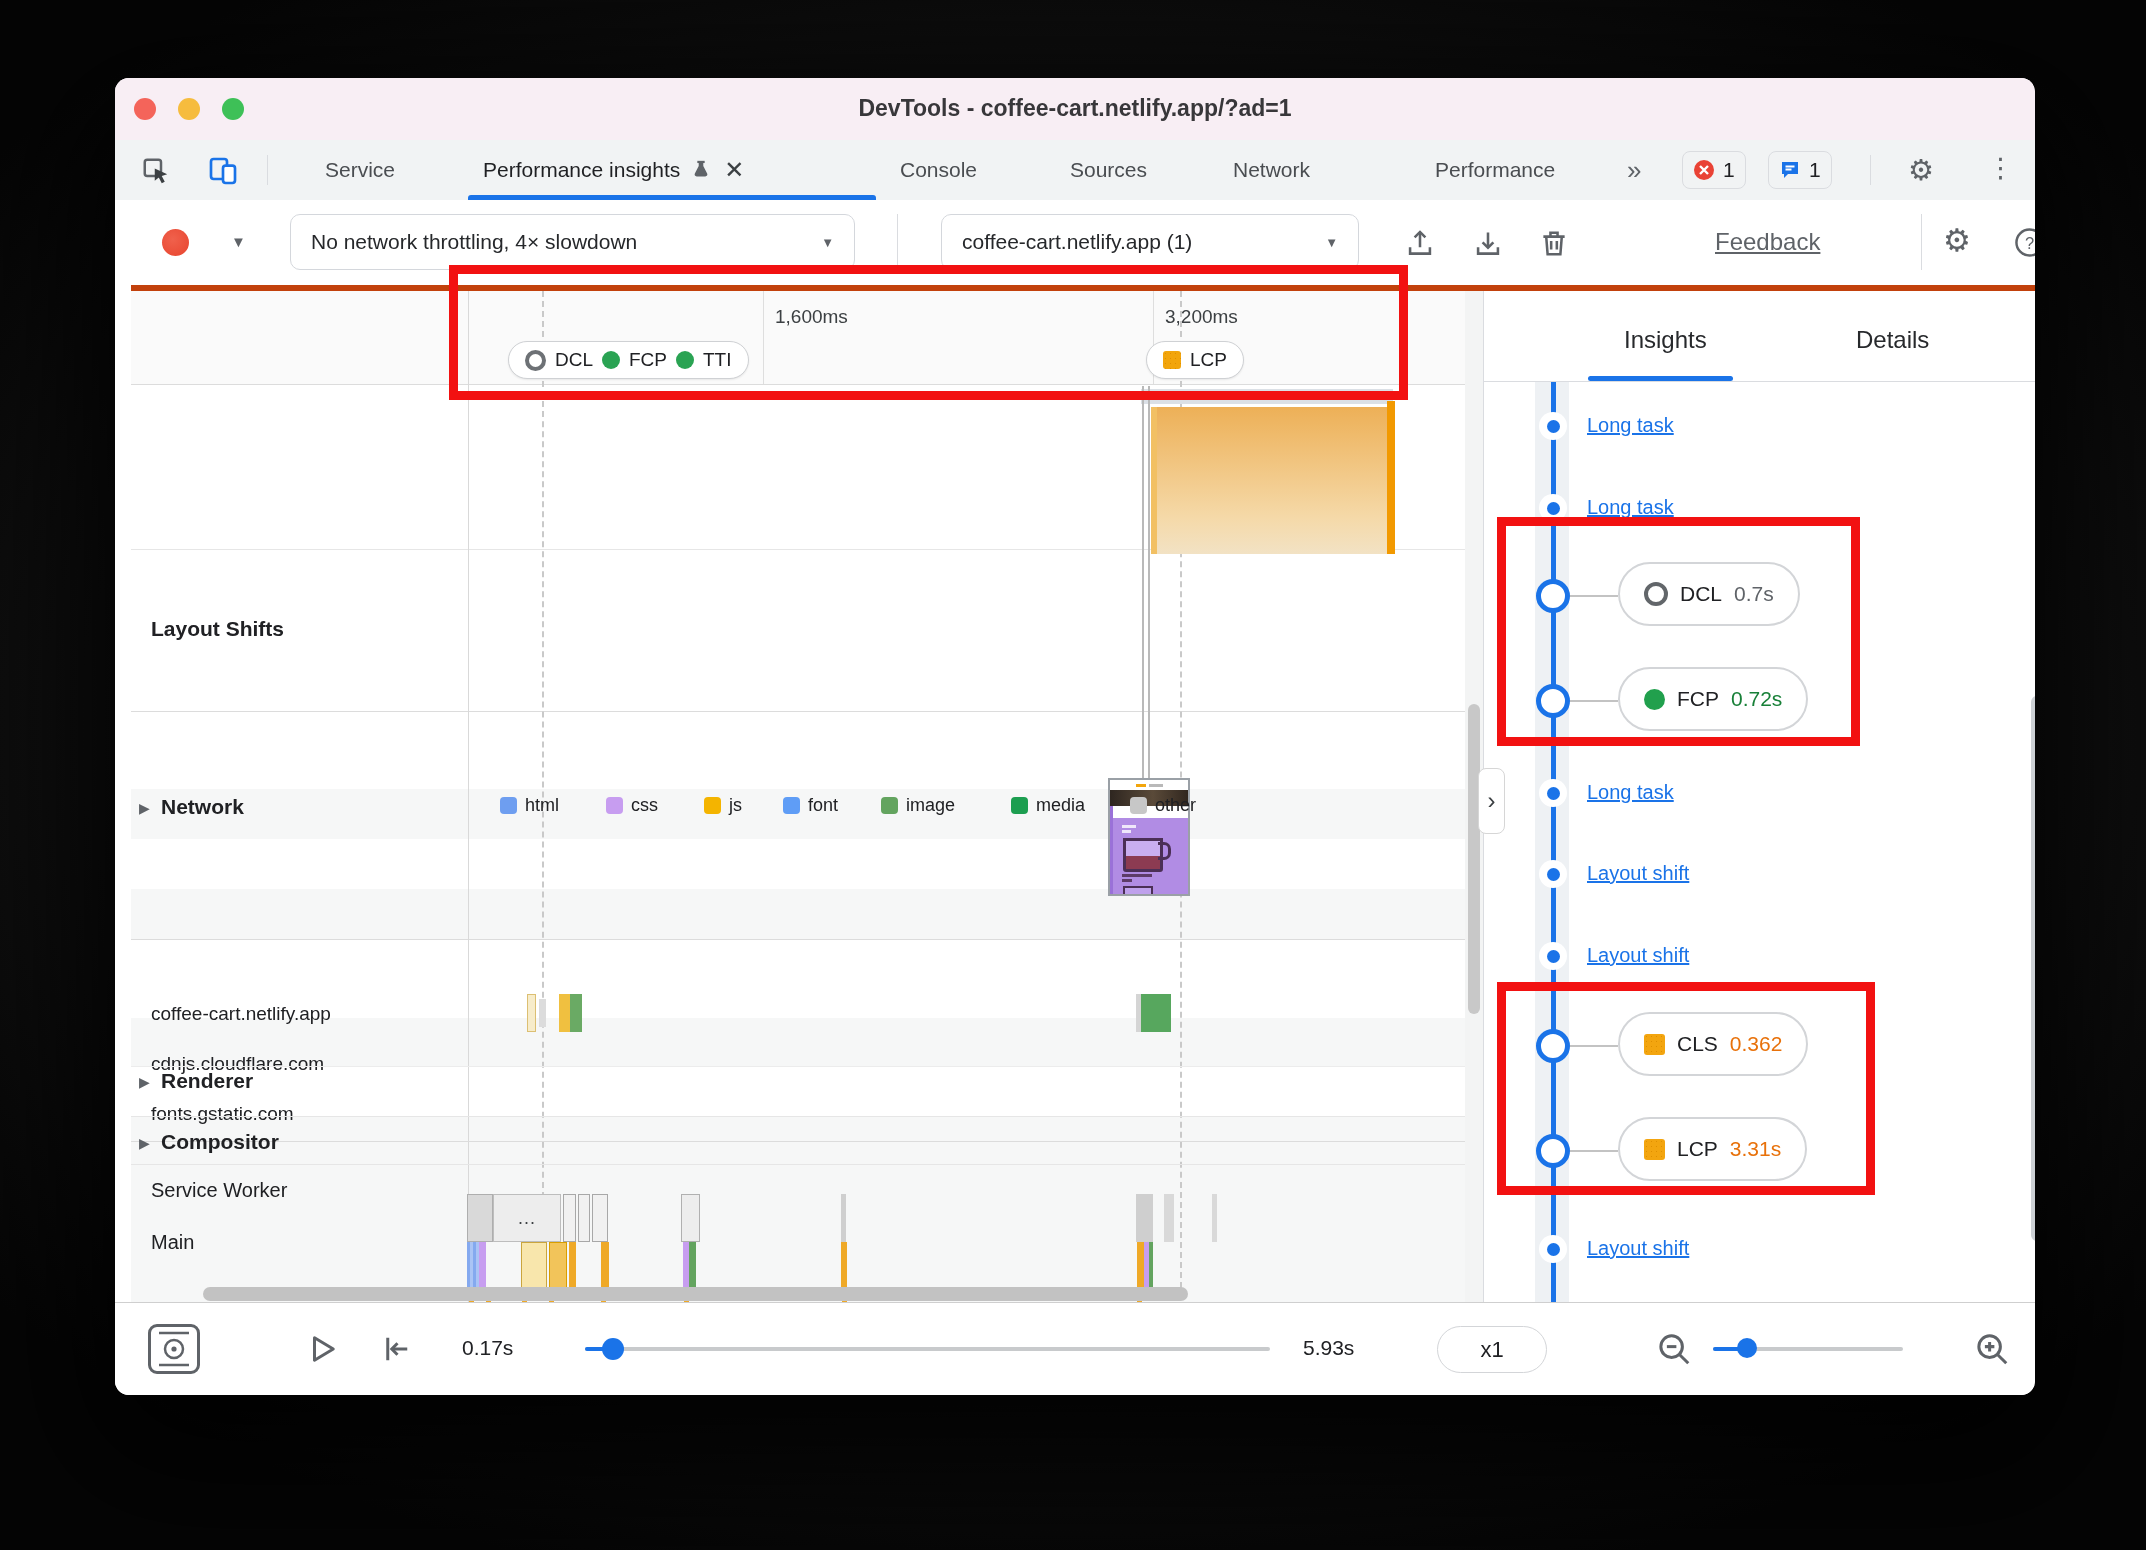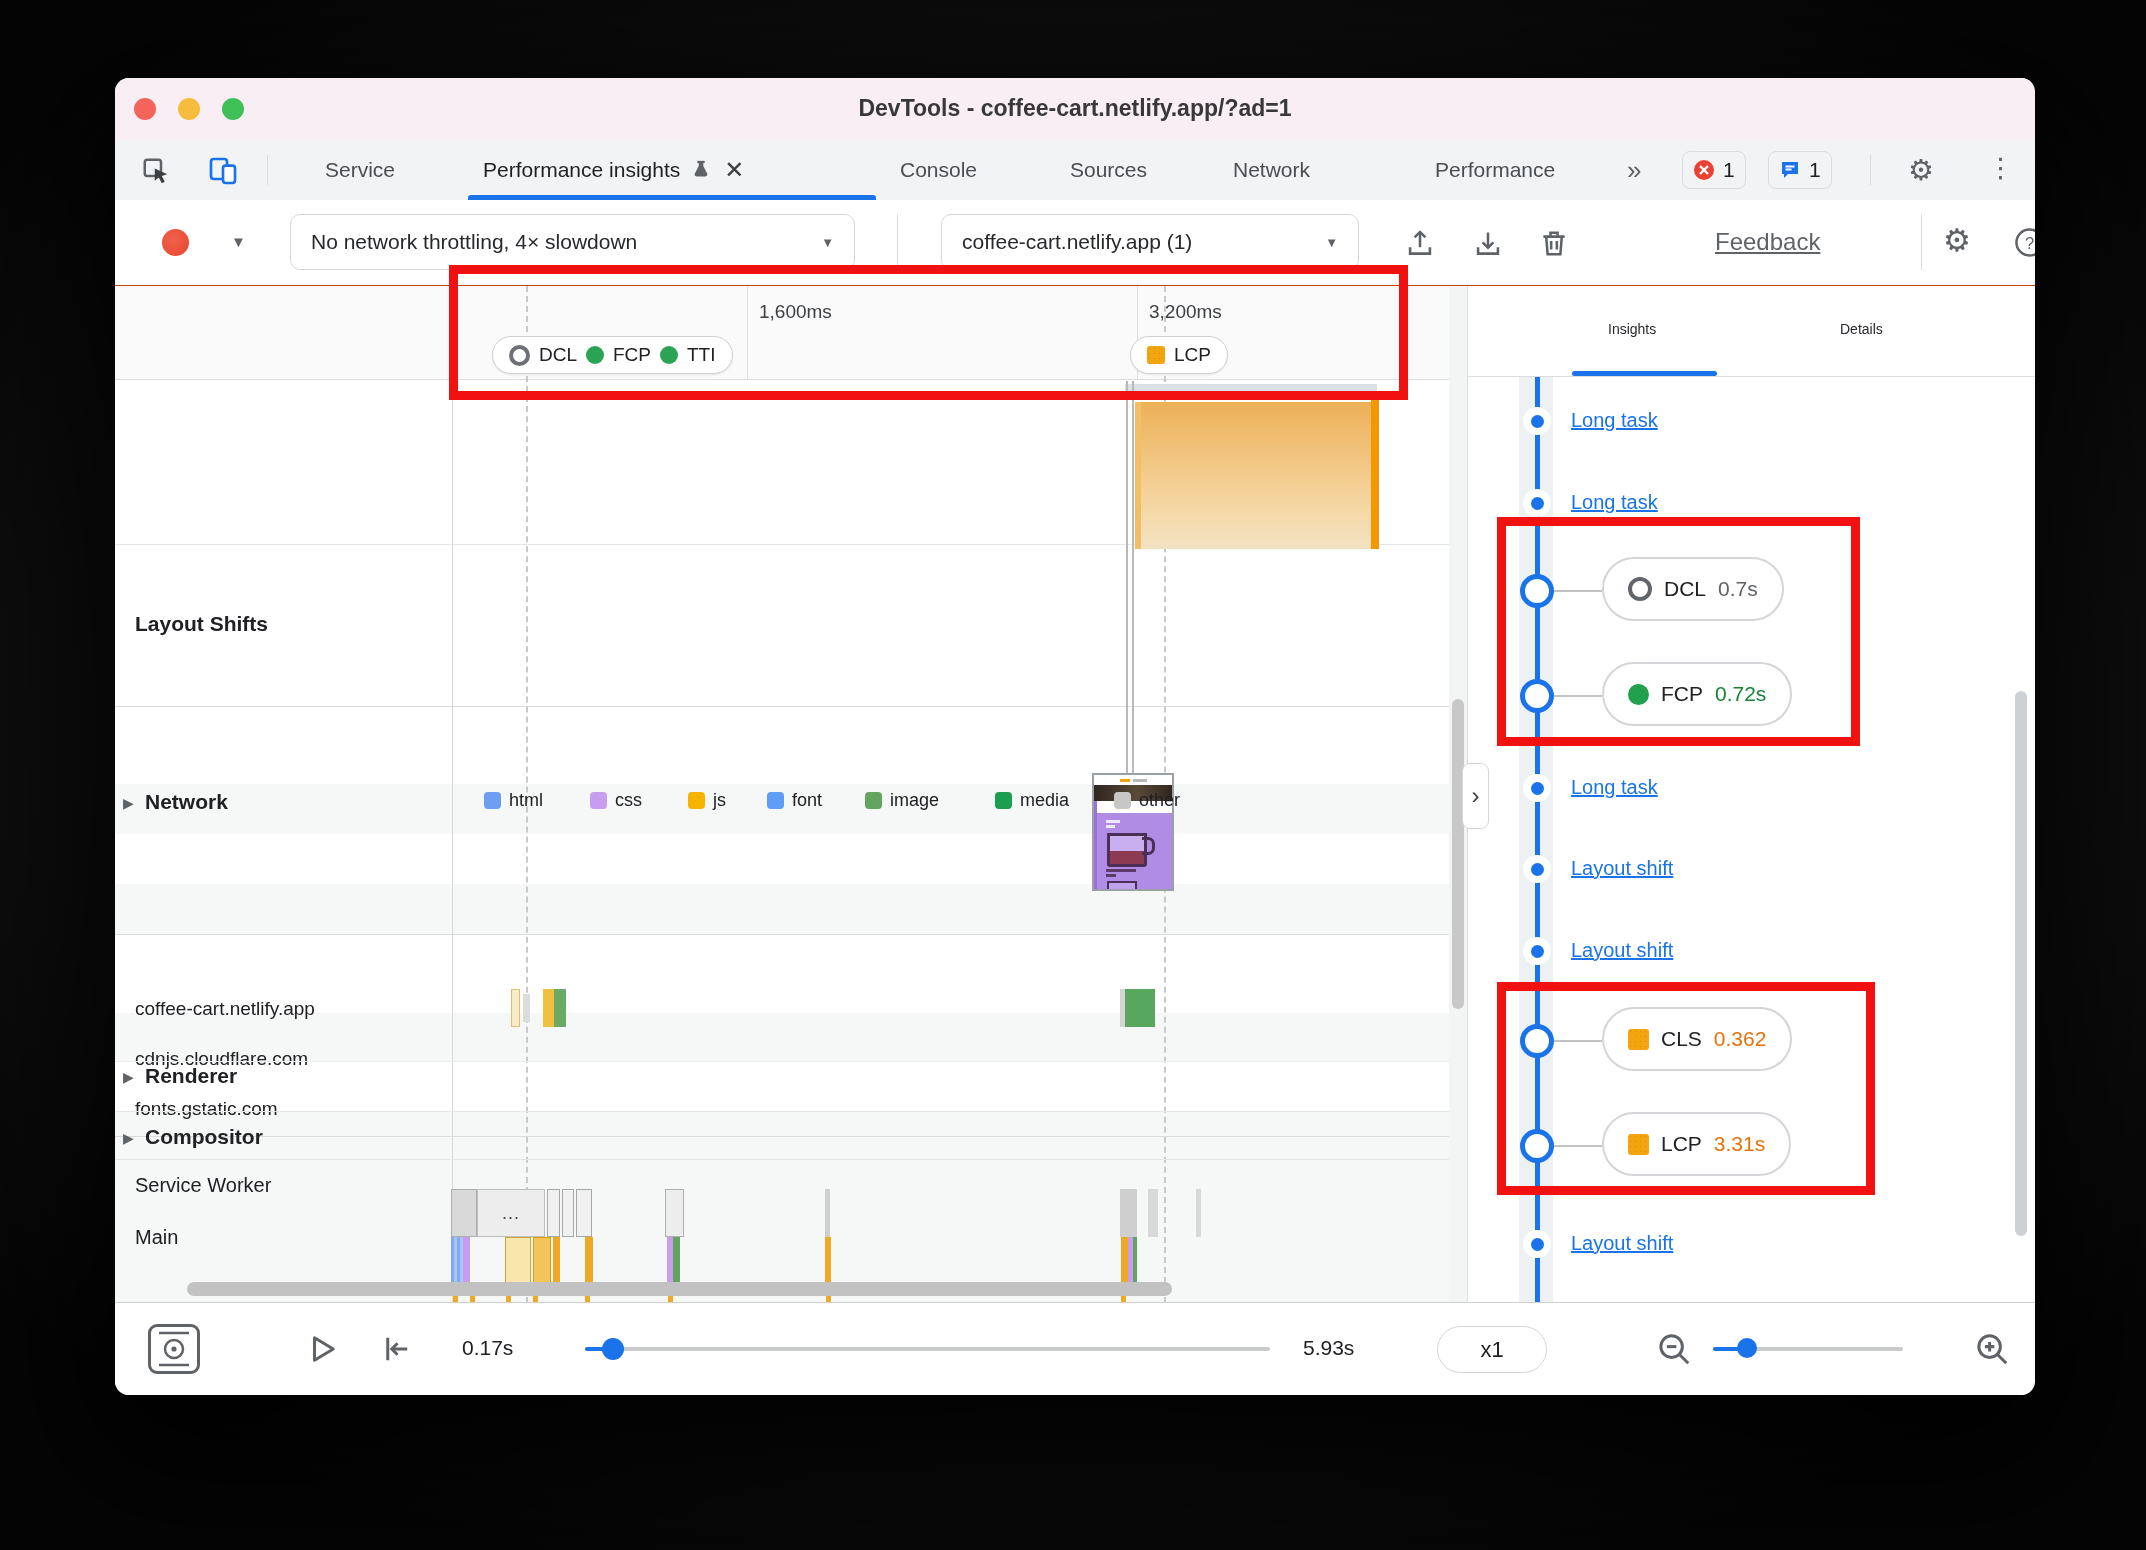--- a/index.html
+++ b/index.html
@@ -13,21 +13,21 @@
   .title{width:1920px;text-align:center;top:17px;font-size:23px;font-weight:700;color:#38373a;}
   .tabbar{left:0;top:62px;width:1920px;height:60px;background:#f1f3f4;border-bottom:1px solid #dadce0;}
   .tab{top:0;height:60px;display:flex;align-items:center;font-size:21px;color:#4a4d51;}
   .tab.active{color:#1f2023;}
   .tabunderline{background:#1a73e8;height:5px;border-radius:3px 3px 0 0;}
   .chip{top:11px;height:38px;border:1.5px solid #dadce0;border-radius:8px;background:#f1f3f4;display:flex;align-items:center;gap:8px;padding:0 10px;font-size:21px;color:#202124;box-sizing:border-box;}
   .toolbar{left:0;top:122px;width:1920px;height:85px;background:#fff;}
   .select{height:56px;border:1.5px solid #d4d7dc;border-radius:10px;background:#fff;display:flex;align-items:center;justify-content:space-between;padding:0 20px;font-size:21px;color:#26282b;box-sizing:border-box;}
   .caret{font-size:13px;color:#5f6368;}
   .vdiv{width:1px;background:#dadce0;}
-  .main{left:0;top:207px;width:1920px;height:1017px;background:#fff;border-top:1px solid #c2410c;overflow:hidden;}
+  .main{left:16px;top:207px;width:1920px;height:1017px;background:#fff;border-top:6px solid #c2410c;overflow:hidden;}
   .shadedrow{left:0;background:#f6f7f7;}
   .hline{left:0;height:1px;background:#dcdcdc;}
   .tracklabel{font-size:20px;color:#202124;}
   .bold{font-weight:700;}
   .disc{color:#5f6368;font-size:14px;margin-right:8px;}
   .ruler-tick{width:1px;background:#dedede;top:0;height:93px;}
   .ruler-label{font-size:19px;color:#3c4043;top:15px;}
   .dashline{width:0;border-left:2px dashed #c9c9c9;top:0;height:1017px;}
   .mpill{height:38px;background:#fff;border:1.5px solid #cfd1d4;border-radius:20px;display:flex;align-items:center;gap:9px;padding:0 16px;box-sizing:border-box;font-size:19px;color:#202124;box-shadow:0 1px 2px rgba(0,0,0,.08);}
   .dotg{width:18px;height:18px;border-radius:50%;background:#2aa353;}
@@ -35,21 +35,21 @@
   .sq-amber{width:18px;height:18px;border-radius:3px;background:#f2a50c;background-image:radial-gradient(#e08f00 18%,transparent 19%);background-size:5px 5px;}
   .legend-sq{width:17px;height:17px;border-radius:4px;top:0;}
   .legend-txt{font-size:18px;color:#202124;top:-2px;}
   .netbar{top:6px;height:38px;}
   .flame{box-sizing:border-box;}
   .ellip{font-size:18px;color:#3c4043;letter-spacing:1px;}
   .hscroll{height:14px;border-radius:8px;background:#c2c2c2;}
   .vstrip{background:#f3f4f4;}
   .vthumb{width:12px;border-radius:7px;background:#c8c8c8;}
   .panel{background:#fff;border-left:1px solid #dadce0;}
-  .ptab{font-size:14px;color:#27292c;}
+  .ptab{font-size:24px;color:#27292c;}
   .pband{background:#eef1f4;}
   .bline{background:#1a73e8;}
   .inslink{font-size:20px;color:#1a73e8;text-decoration:underline;}
   .smalldot-halo{width:28px;height:28px;border-radius:50%;background:#fff;}
   .smalldot{width:13px;height:13px;border-radius:50%;background:#1a73e8;}
   .bigcircle{width:24px;height:24px;border-radius:50%;border:5.5px solid #1a73e8;background:#fff;}
   .conn{height:2px;background:#c3c3c3;}
   .ipill{height:64px;background:#fff;border:2px solid #d3d5d8;border-radius:34px;display:flex;align-items:center;gap:12px;padding:0 24px;box-sizing:border-box;font-size:21px;color:#202124;}
   .ipill .icon-ring{width:16px;height:16px;border-radius:50%;border:4.5px solid #62666a;background:#fff;}
   .ipill .icon-dot{width:21px;height:21px;border-radius:50%;background:#21a04d;}

